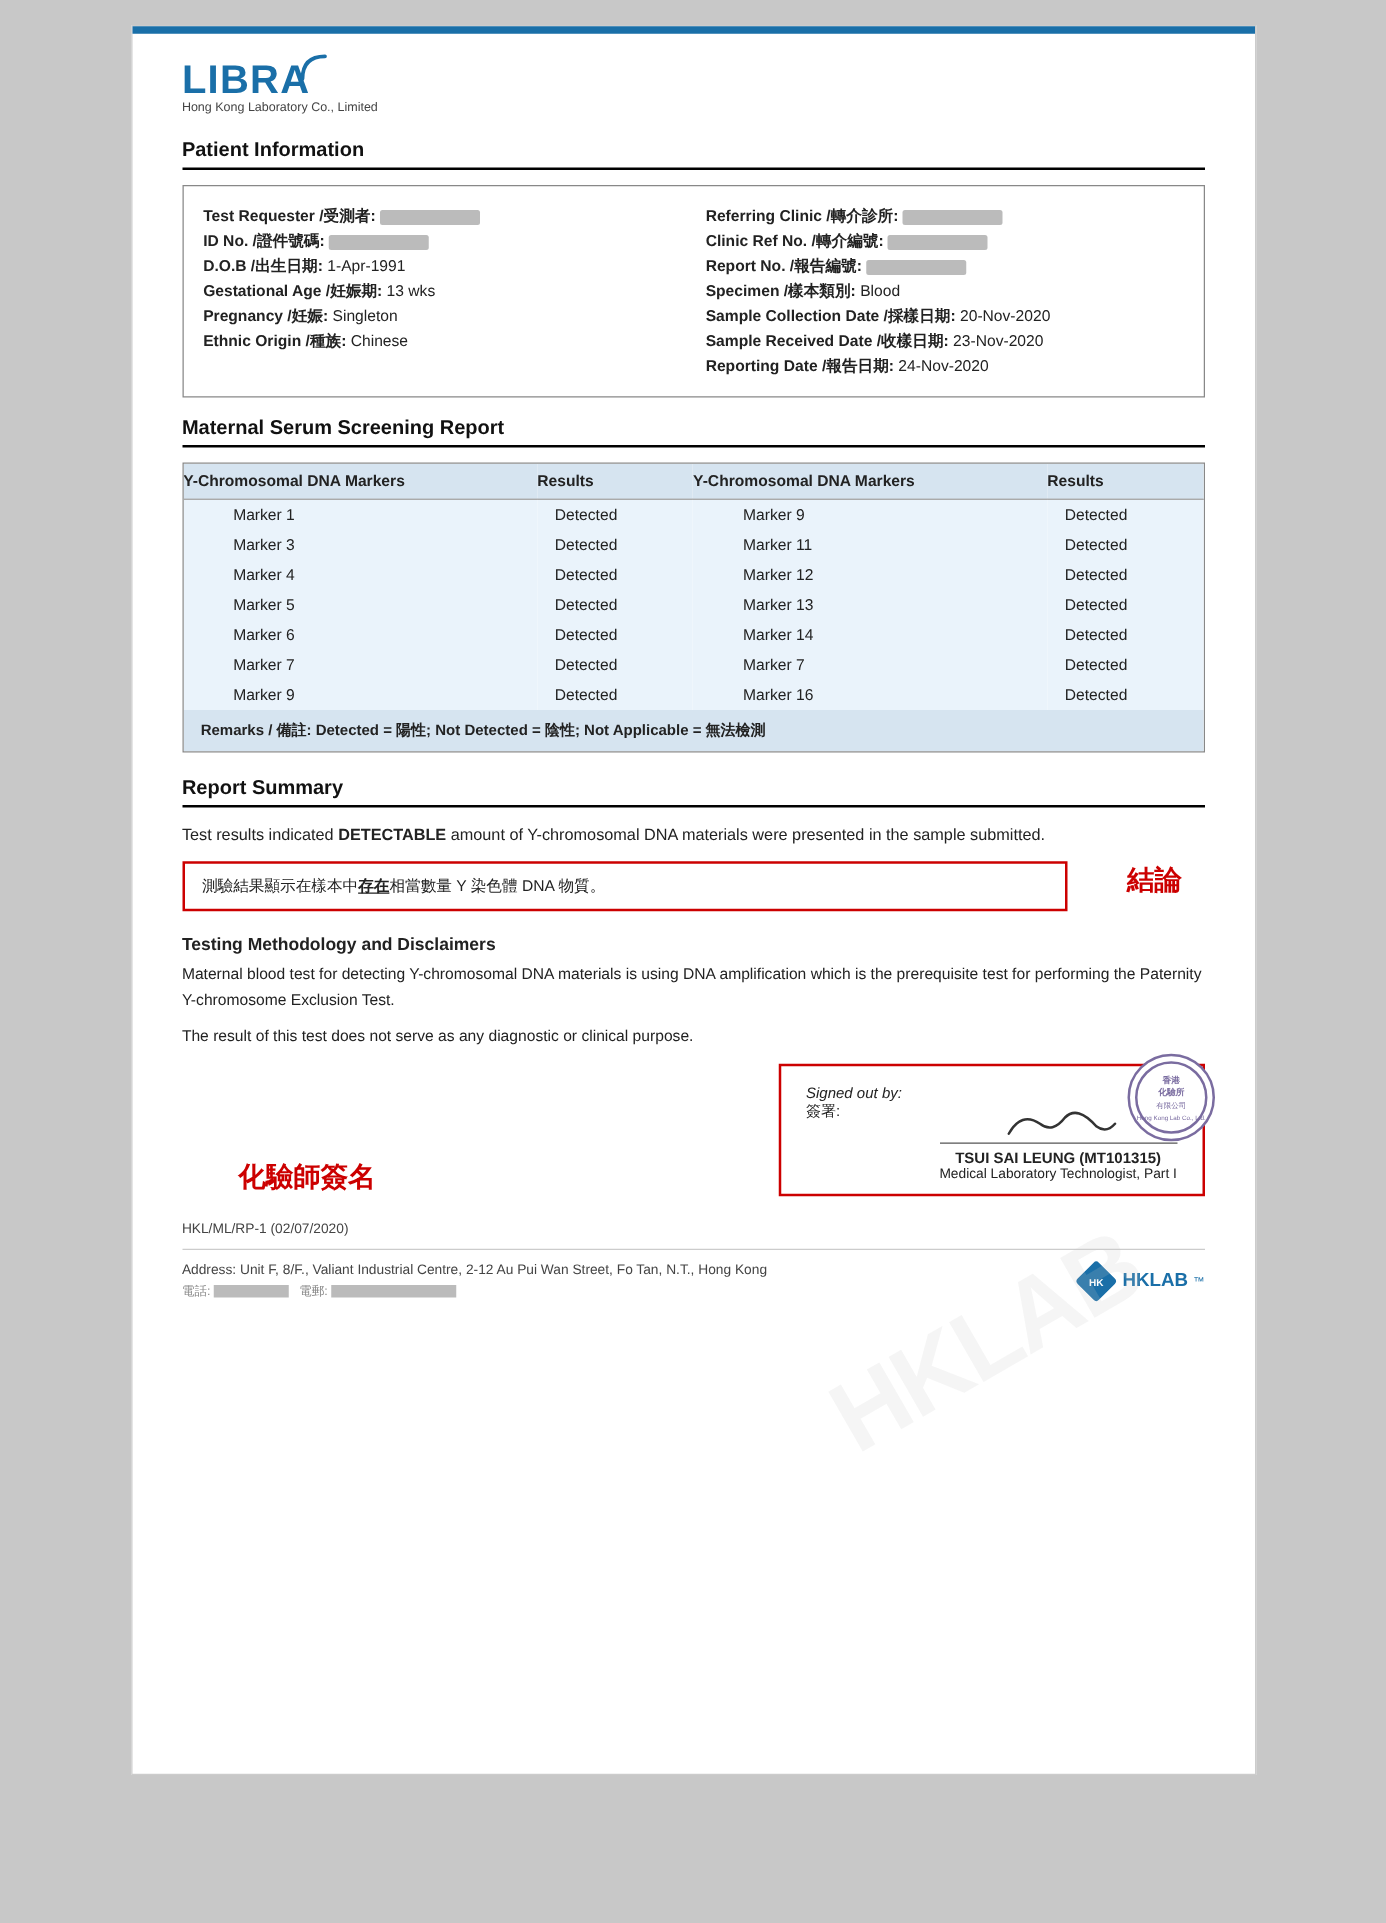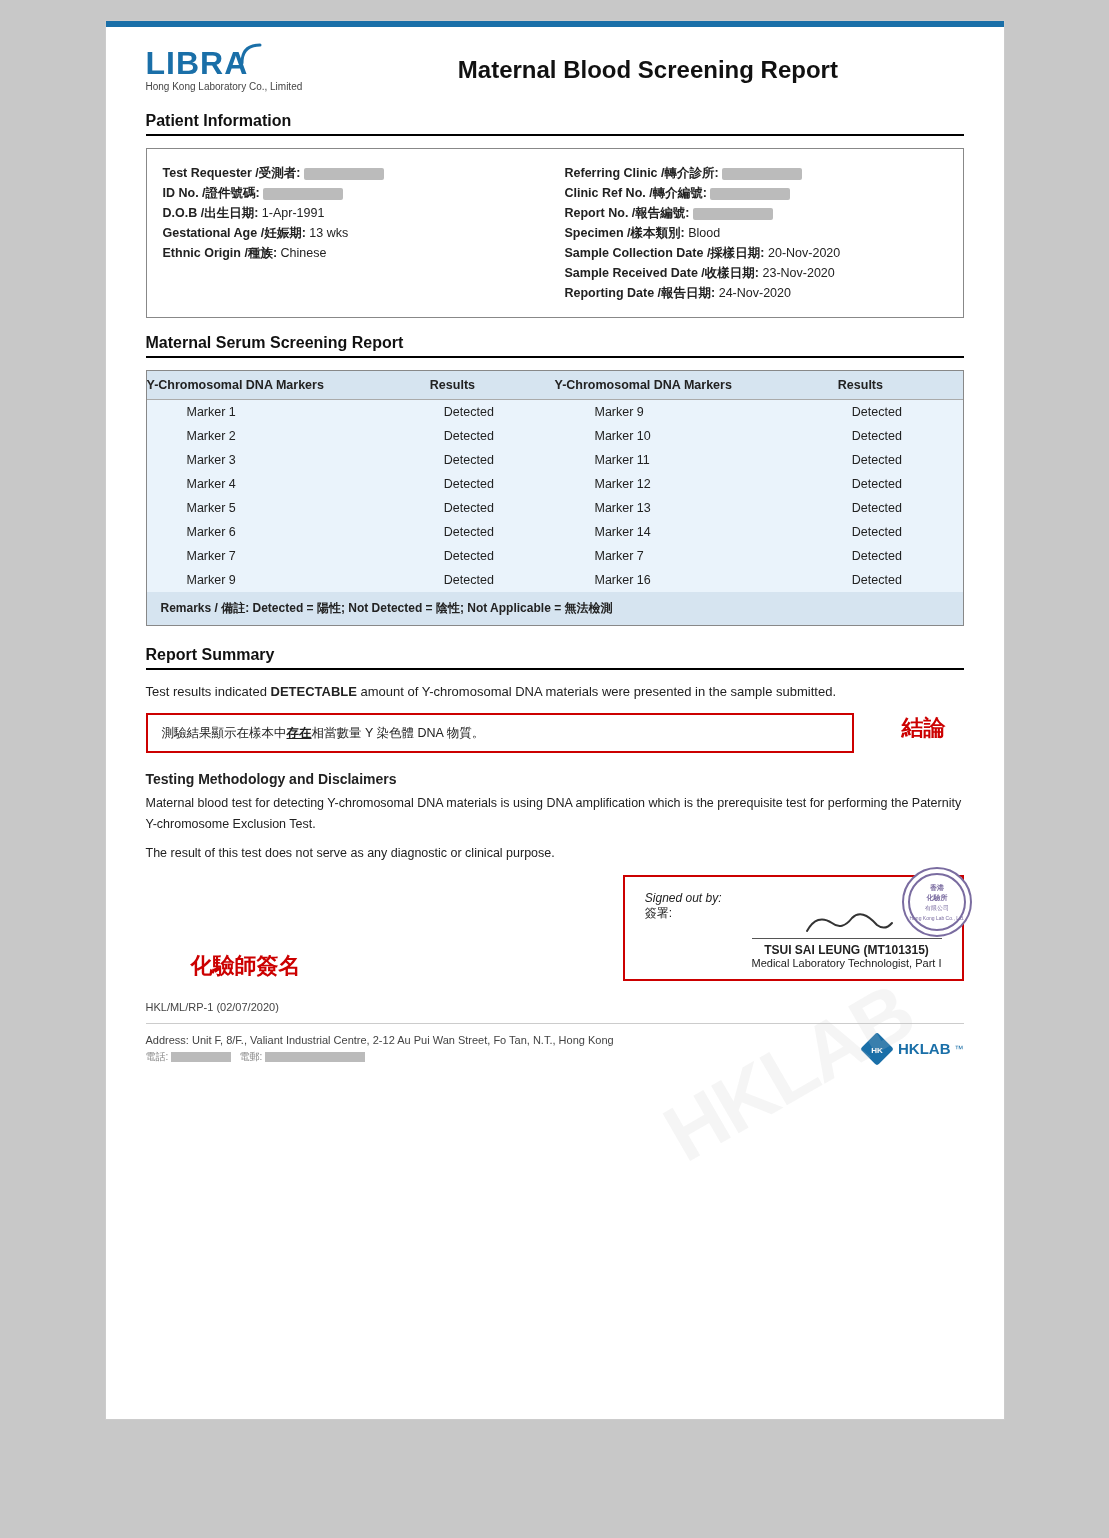--- a/index.html
+++ b/index.html
@@ -289,40 +289,42 @@
       <div class="logo-text">
         LIBR<span style="display:inline-block;position:relative;">
           <span style="font-size:32px;color:#1a6fa8;">A</span>
           <svg width="22" height="22" style="position:absolute;top:-4px;right:-14px;" viewBox="0 0 22 22">
             <path d="M2 20 Q2 2 20 2" stroke="#1a6fa8" stroke-width="3" fill="none" stroke-linecap="round"></path>
           </svg>
         </span>
       </div>
       <div class="logo-sub">Hong Kong Laboratory Co., Limited</div>
     </div>
-    <div class="report-title">Maternal Blood Screening Report</div>
   </div>
 
   <div class="section-header">Patient Information</div>
   <div class="patient-section">
     <div class="patient-grid">
       <div>
         <div class="patient-row">
           <strong>Test Requester /受測者:</strong> <span class="blurred">&nbsp;&nbsp;&nbsp;&nbsp;&nbsp;&nbsp;&nbsp;&nbsp;&nbsp;&nbsp;&nbsp;&nbsp;</span>
         </div>
         <div class="patient-row">
           <strong>ID No. /證件號碼:</strong> <span class="blurred">&nbsp;&nbsp;&nbsp;&nbsp;&nbsp;&nbsp;&nbsp;&nbsp;&nbsp;&nbsp;&nbsp;&nbsp;</span>
         </div>
         <div class="patient-row">
           <strong>D.O.B /出生日期:</strong> 1-Apr-1991
         </div>
         <div class="patient-row">
           <strong>Gestational Age /妊娠期:</strong> 13 wks
         </div>
         <div class="patient-row">
+          <strong>Pregnancy /妊娠:</strong> Singleton
+        </div>
+        <div class="patient-row">
           <strong>Ethnic Origin /種族:</strong> Chinese
         </div>
       </div>
       <div>
         <div class="patient-row">
           <strong>Referring Clinic /轉介診所:</strong> <span class="blurred">&nbsp;&nbsp;&nbsp;&nbsp;&nbsp;&nbsp;&nbsp;&nbsp;&nbsp;&nbsp;&nbsp;&nbsp;</span>
         </div>
         <div class="patient-row">
           <strong>Clinic Ref No. /轉介編號:</strong> <span class="blurred">&nbsp;&nbsp;&nbsp;&nbsp;&nbsp;&nbsp;&nbsp;&nbsp;&nbsp;&nbsp;&nbsp;&nbsp;</span>
         </div>
@@ -354,26 +356,20 @@
           <th>Results</th>
           <th>Y-Chromosomal DNA Markers</th>
           <th>Results</th>
         </tr>
       </thead>
       <tbody>
         <tr>
           <td>Marker 1</td>
           <td class="results">Detected</td>
           <td>Marker 9</td>
-          <td class="results">Detected</td>
-        </tr>
-        <tr>
-          <td>Marker 2</td>
-          <td class="results">Detected</td>
-          <td>Marker 10</td>
           <td class="results">Detected</td>
         </tr>
         <tr>
           <td>Marker 3</td>
           <td class="results">Detected</td>
           <td>Marker 11</td>
           <td class="results">Detected</td>
         </tr>
         <tr>
           <td>Marker 4</td>

